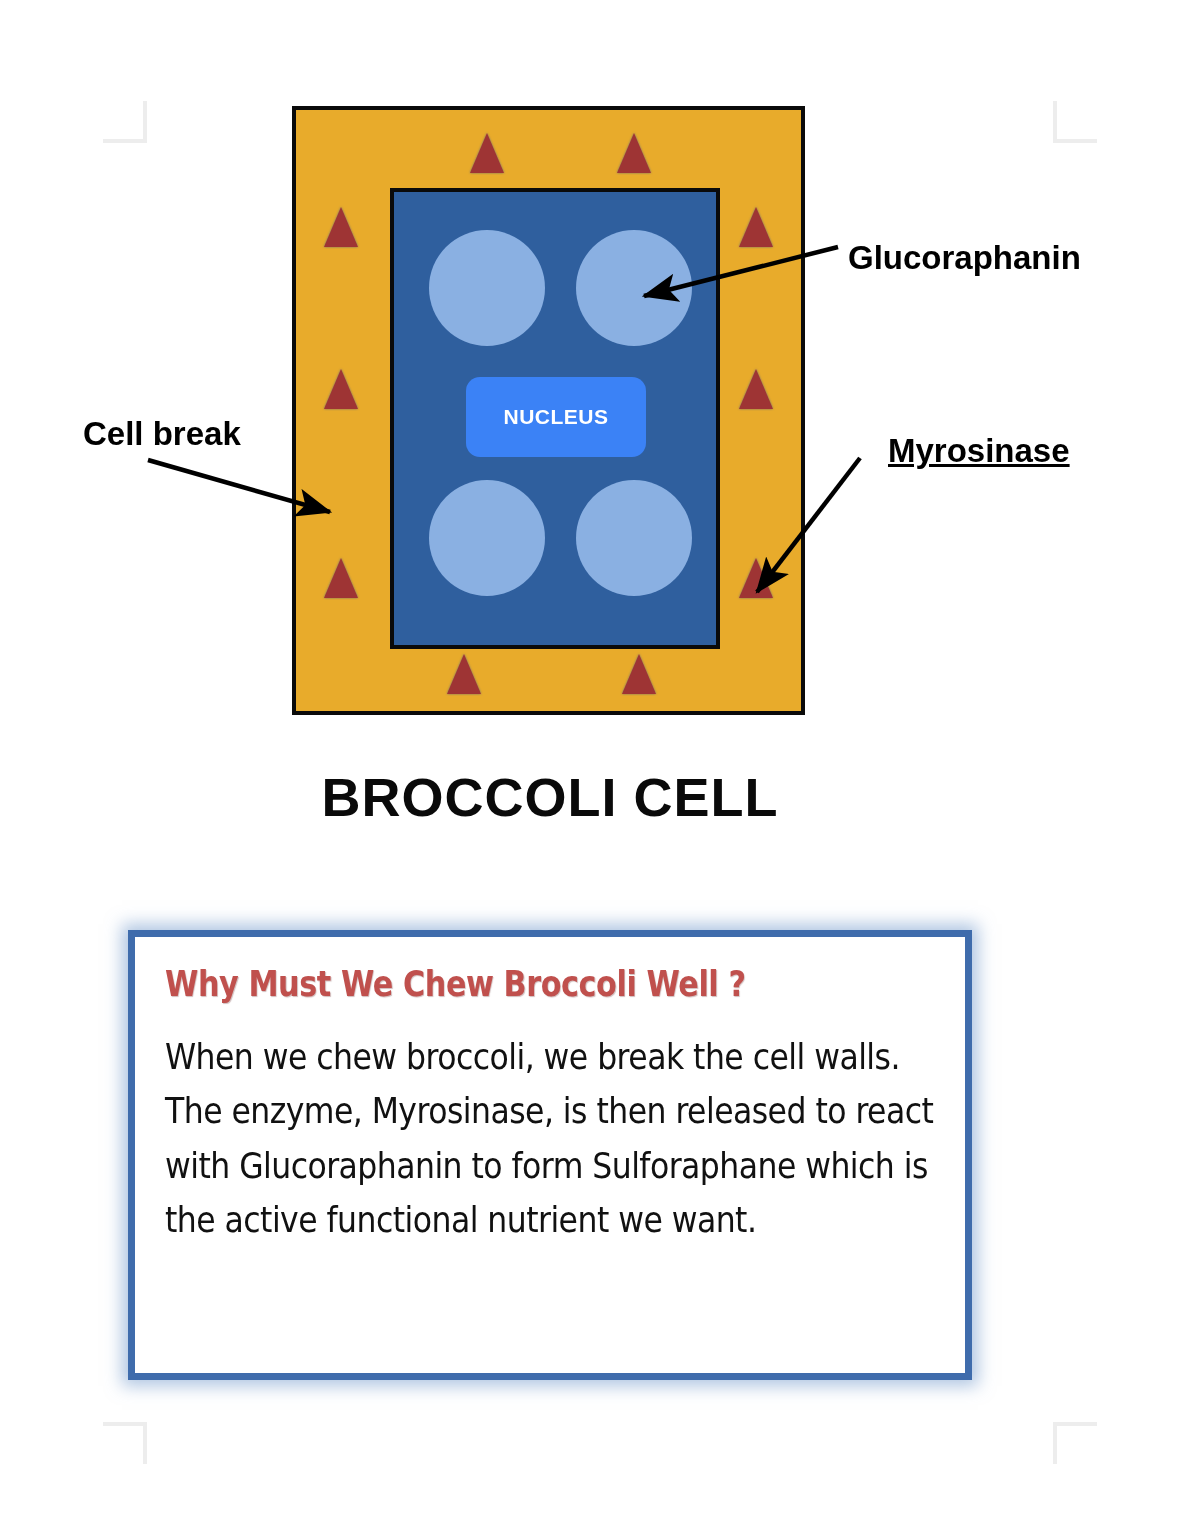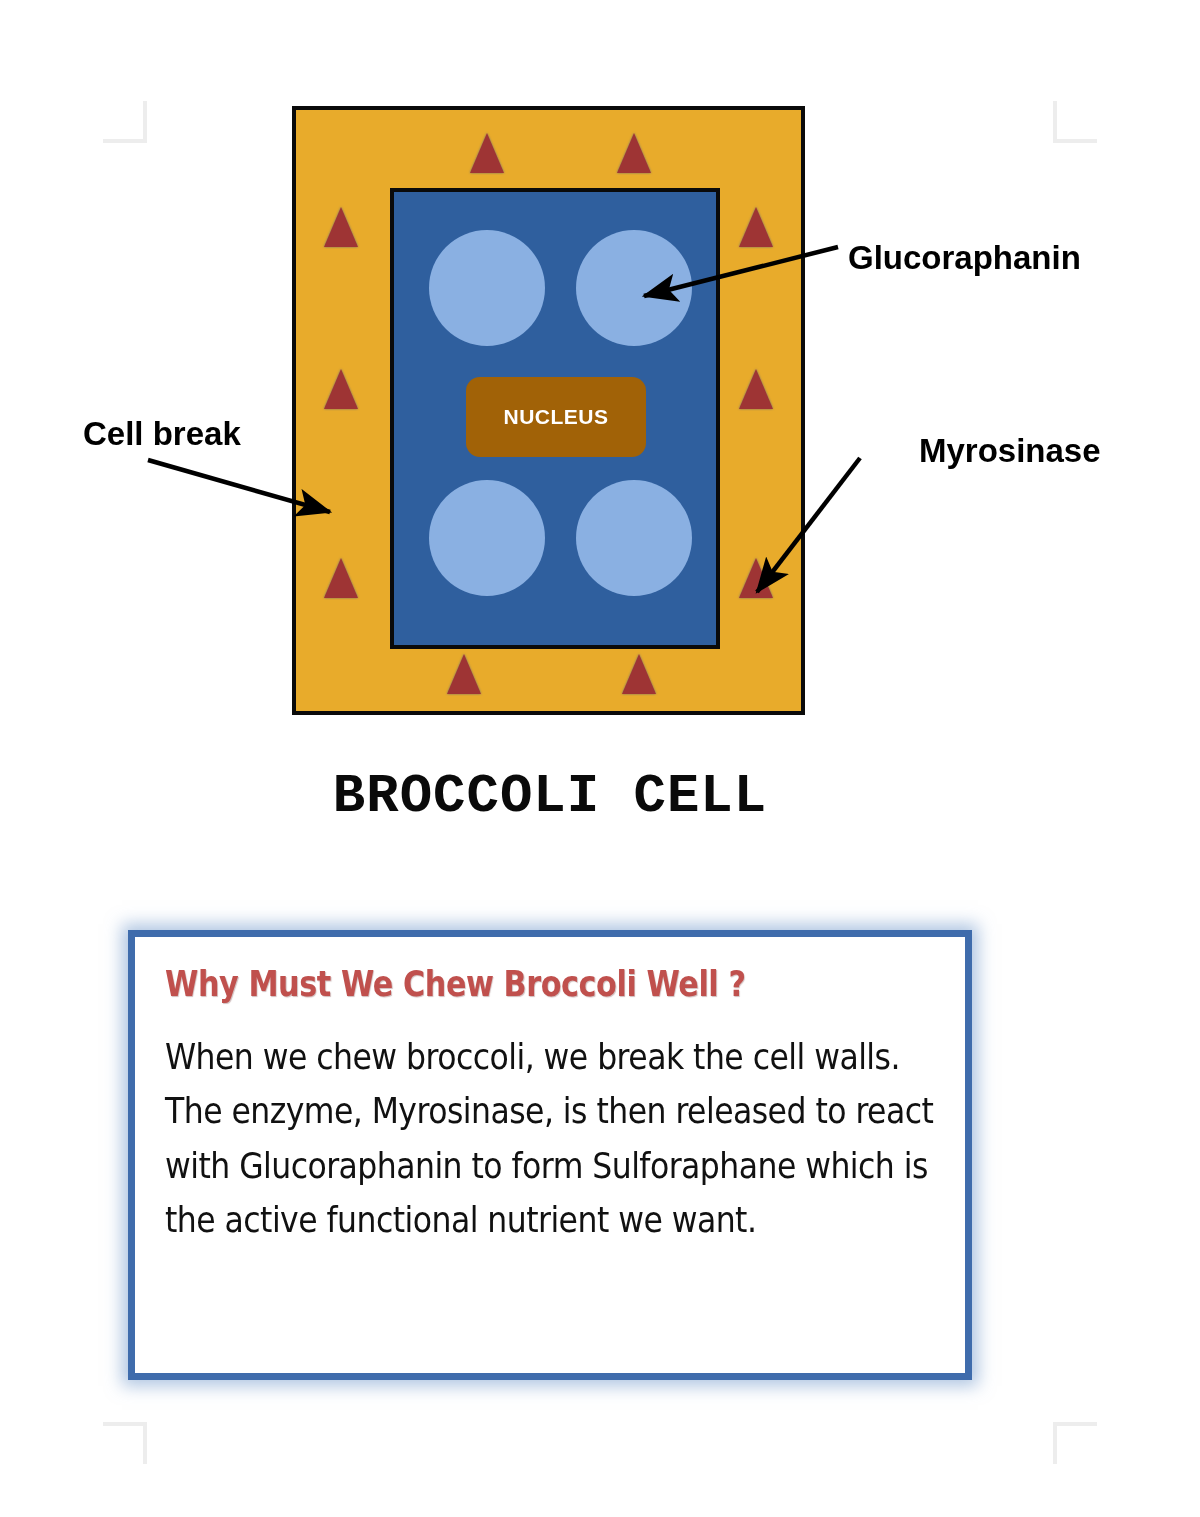--- a/index.html
+++ b/index.html
@@ -79,21 +79,21 @@
     border: 4px solid #0a0a0a;
     box-sizing: border-box;
   }
   .vacuole {
     position: absolute;
     border-radius: 50%;
     background: #8AB0E2;
   }
   .nucleus {
     position: absolute;
-    background: #a16207;
+    background: #3b82f6;
     border-radius: 14px;
     display: flex;
     align-items: center;
     justify-content: center;
   }
   .nucleus-label {
     color: #ffffff;
     font-family: "Liberation Sans", sans-serif;
     font-weight: bold;
     font-size: 21px;
@@ -128,21 +128,21 @@
     pointer-events: none;
   }
 
   
   #broccoli-title {
     position: absolute;
     left: 0;
     top: 766px;
     width: 1100px;
     text-align: center;
-    font-family: Liberation Mono, monospace;
+    font-family: Liberation Sans, sans-serif;
     font-weight: bold;
     font-size: 54px;
     letter-spacing: 1px;
     color: #0a0a0a;
   }
 
   
   #info-box {
     position: absolute;
     left: 128px;
@@ -233,21 +233,21 @@
 
     <line x1="838" y1="247" x2="644" y2="296" stroke="#000000" stroke-width="4.5" marker-end="url(#arrowhead)"></line>
 
     <line x1="860" y1="458" x2="757" y2="592" stroke="#000000" stroke-width="4.5" marker-end="url(#arrowhead)"></line>
   </svg>
 
   <div class="ann-label" style="left:83px;  top:415px;">Cell break</div>
 
   <div class="ann-label" style="left:848px; top:239px;">Glucoraphanin</div>
 
-  <div class="ann-label" style="left:919px; top:432px;">Myrosinase</div>
+  <div class="ann-label" style="left:888px; top:432px;text-decoration:underline;">Myrosinase</div>
 
   <div id="broccoli-title">BROCCOLI CELL</div>
 
   <div id="info-box">
     <div id="info-box-inner">
       <div class="info-heading">Why Must We Chew Broccoli Well ?</div>
       <div class="info-body">When we chew broccoli, we break the cell walls.  The enzyme, Myrosinase, is then released to react with Glucoraphanin to form Sulforaphane which is the active functional nutrient we want.</div>
     </div>
   </div>
 

